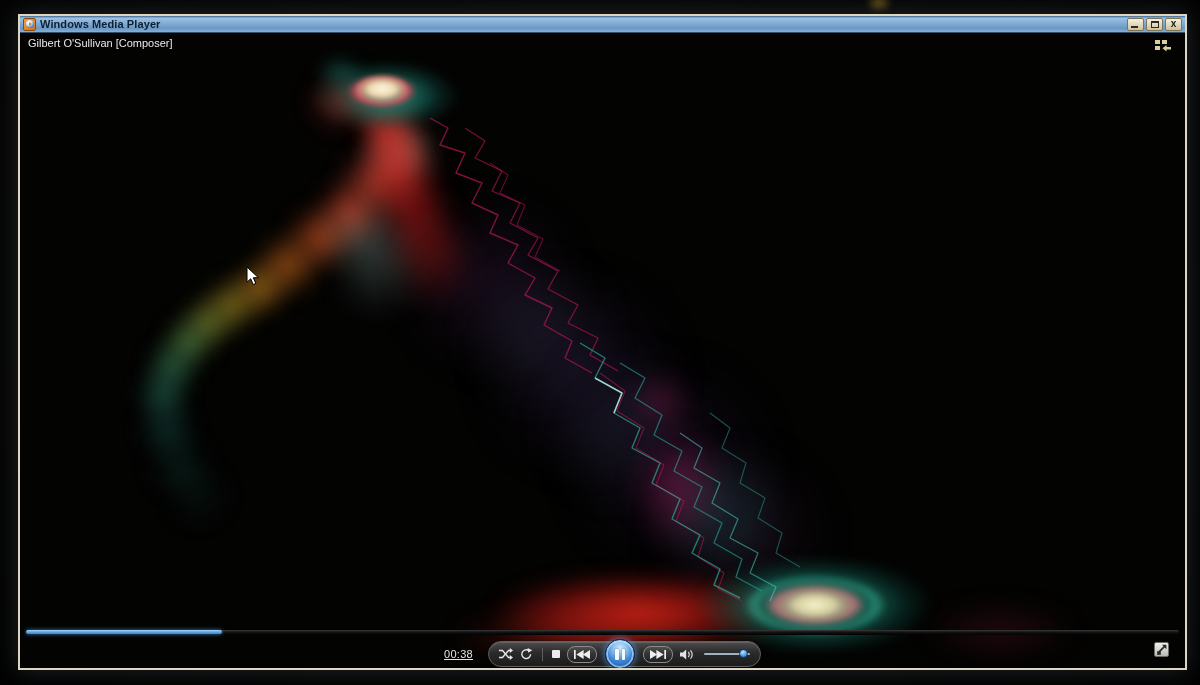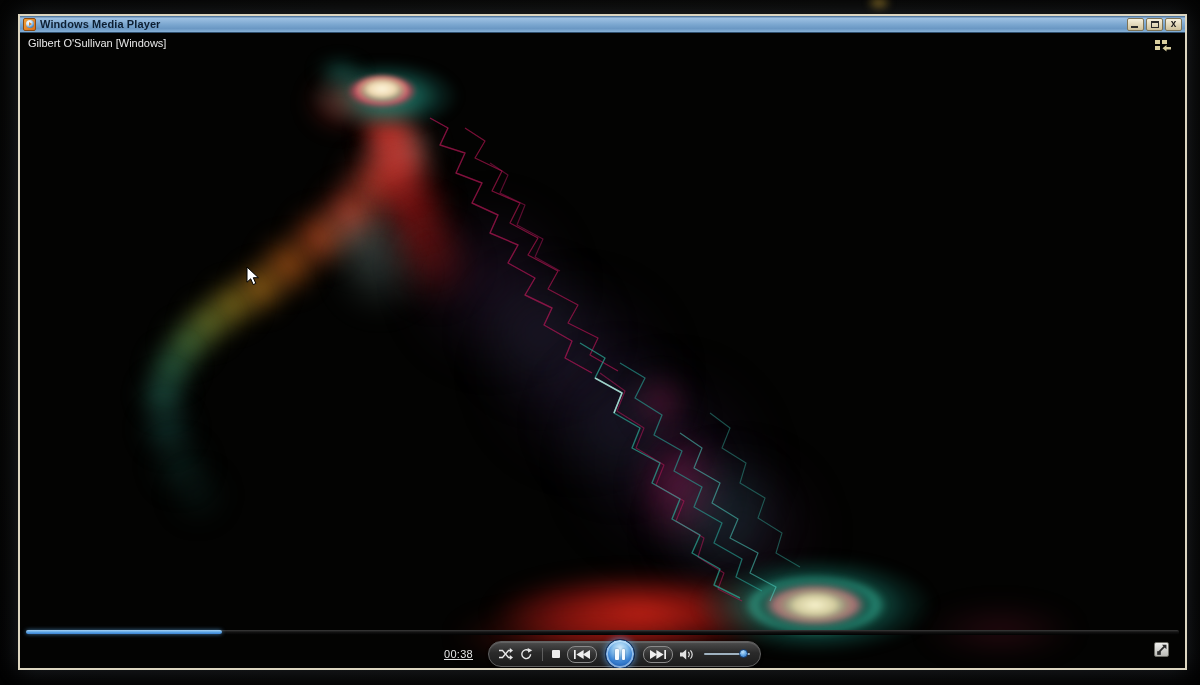--- a/index.html
+++ b/index.html
@@ -105,21 +105,21 @@
           <span class="max-glyph"></span>
         </div>
       <div class="winbtn">
           <span class="close-glyph">x</span>
         </div>
     </div>
   </div>
 
   <div class="content">
 
-    <div class="track-info">Gilbert O'Sullivan [Windows]</div>
+    <div class="track-info">Gilbert O'Sullivan [Composer]</div>
 
     <div class="lib-switch">
       <svg width="18" height="15" viewBox="0 0 18 15">
         <rect x="1" y="1" width="5" height="4" fill="#d9ce9e"></rect>
         <rect x="8" y="1" width="5" height="4" fill="#d9ce9e"></rect>
         <rect x="1" y="7" width="5" height="4" fill="#d9ce9e"></rect>
         <polygon points="17,8 17,10.5 12.5,10.5 12.5,12.5 8.5,9.2 12.5,6 12.5,8" fill="#d9ce9e"></polygon>
       </svg>
     </div>
 

